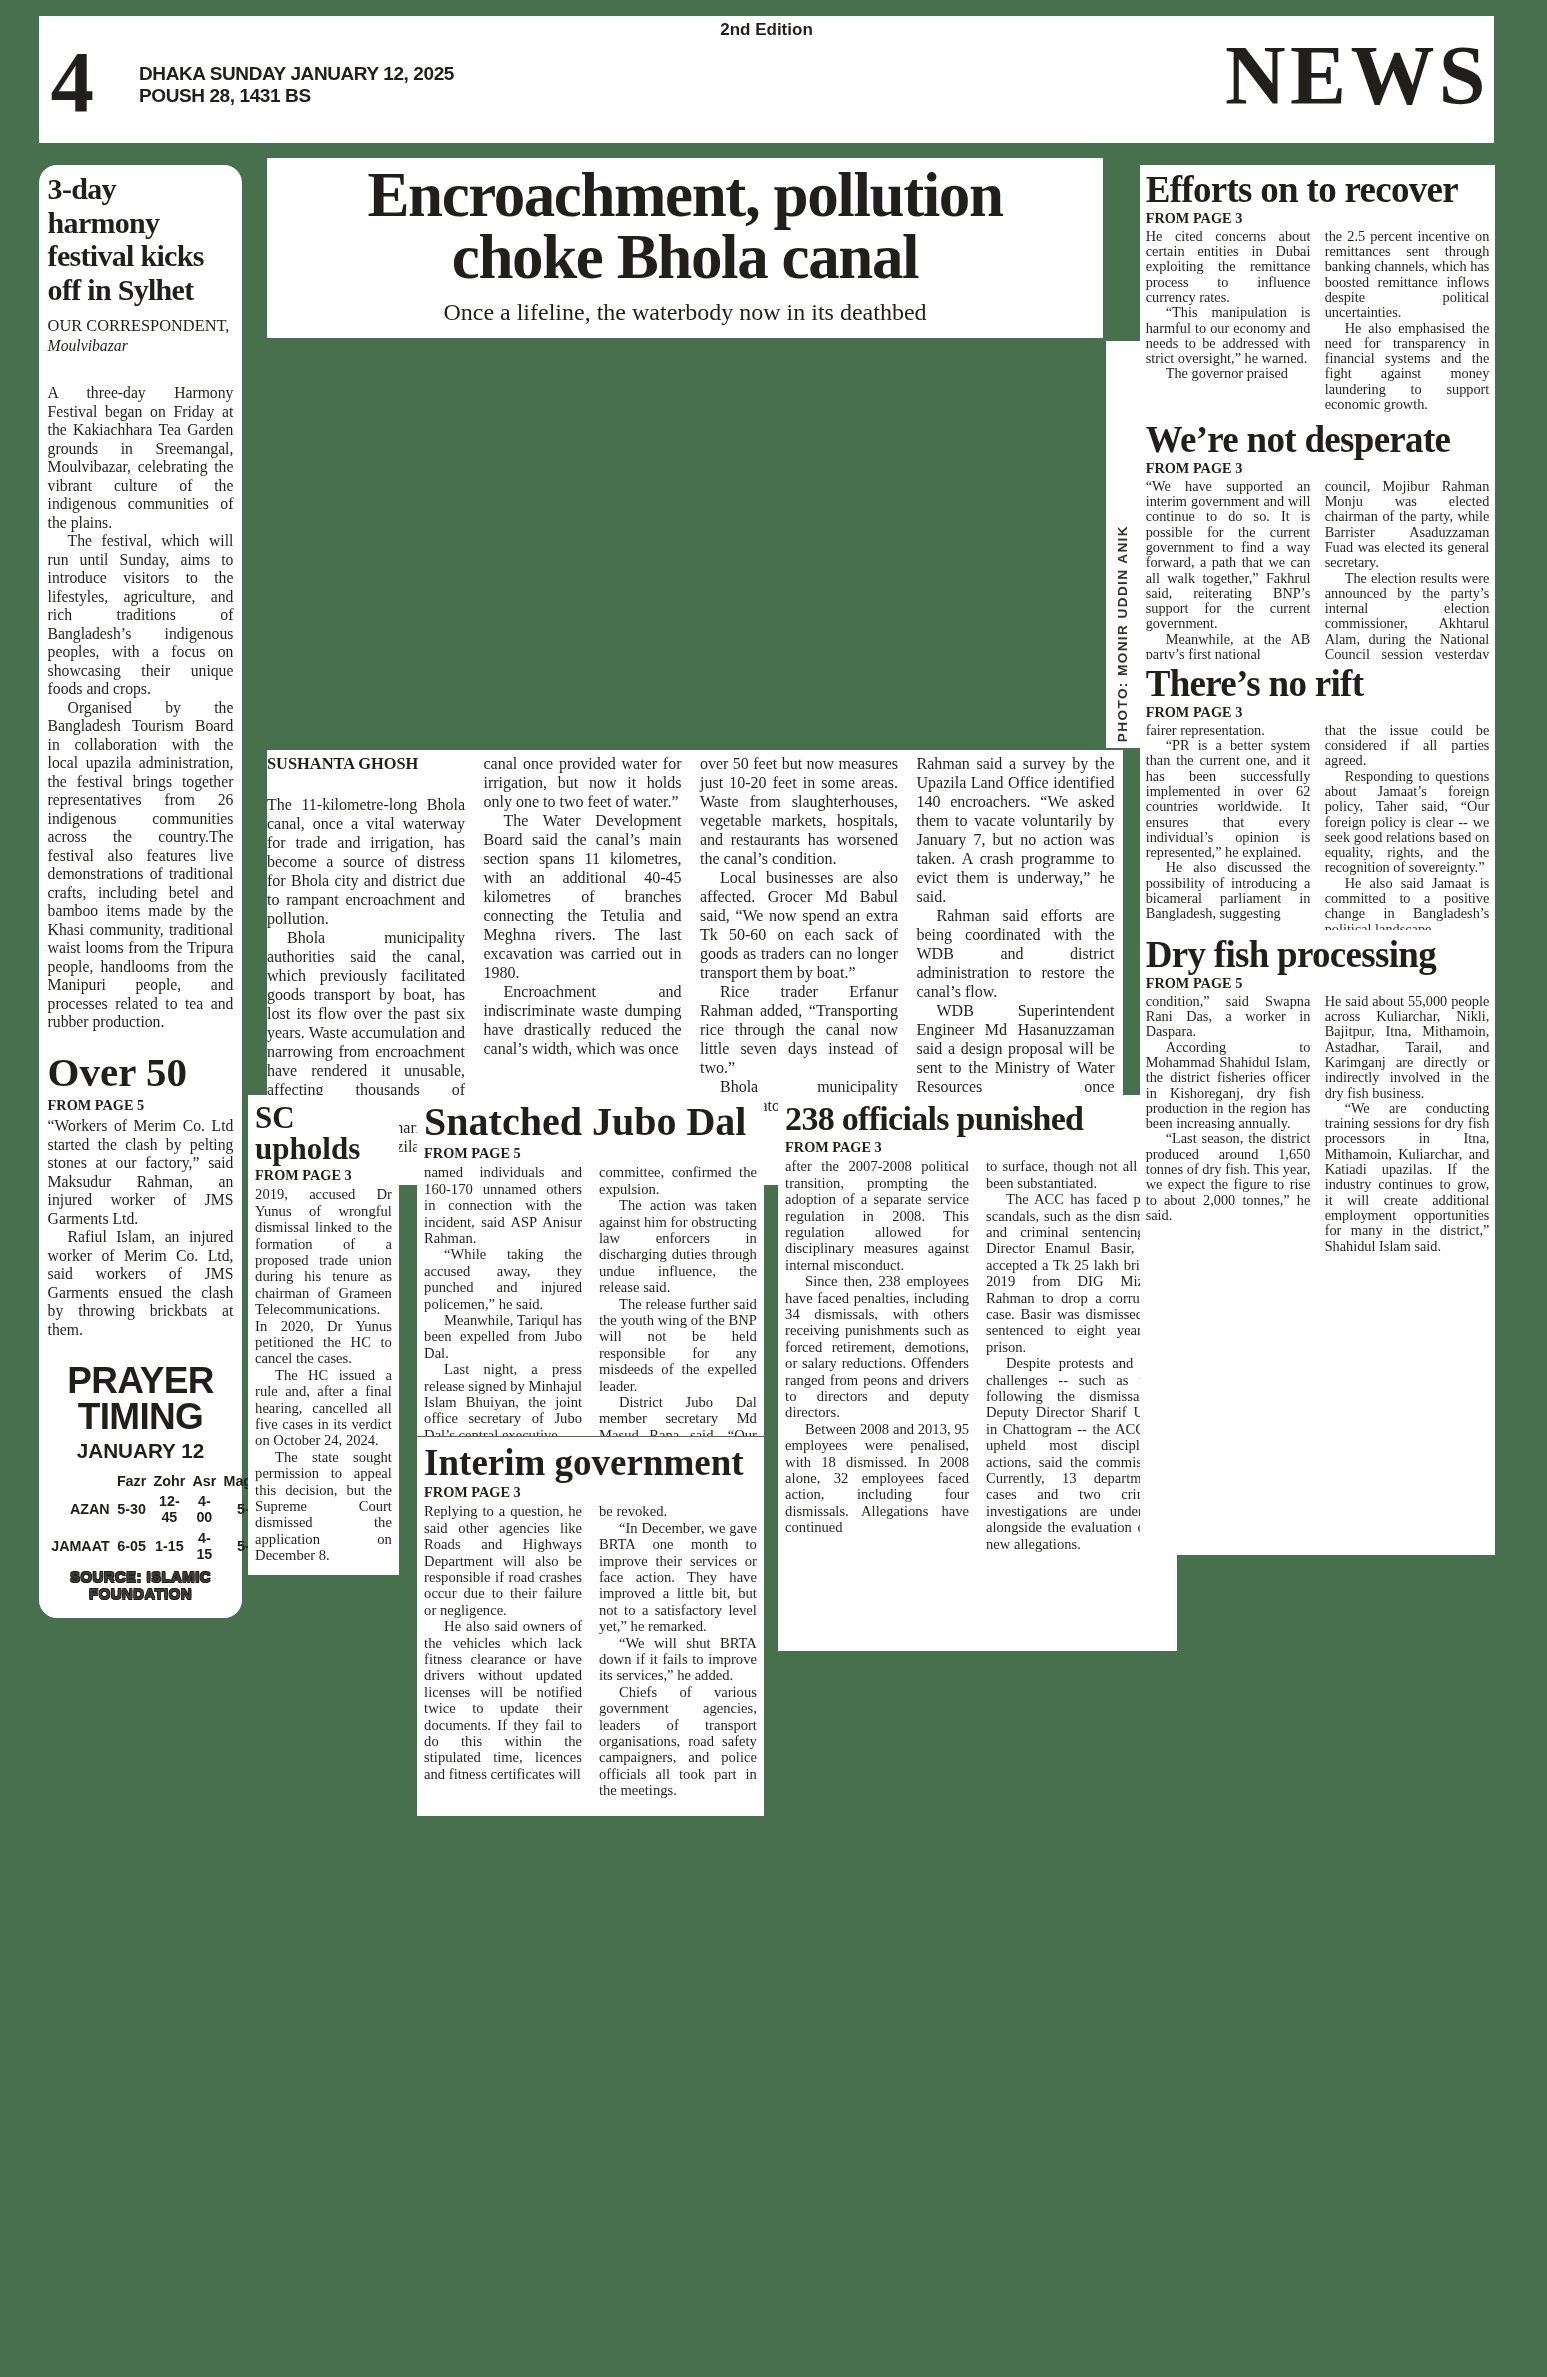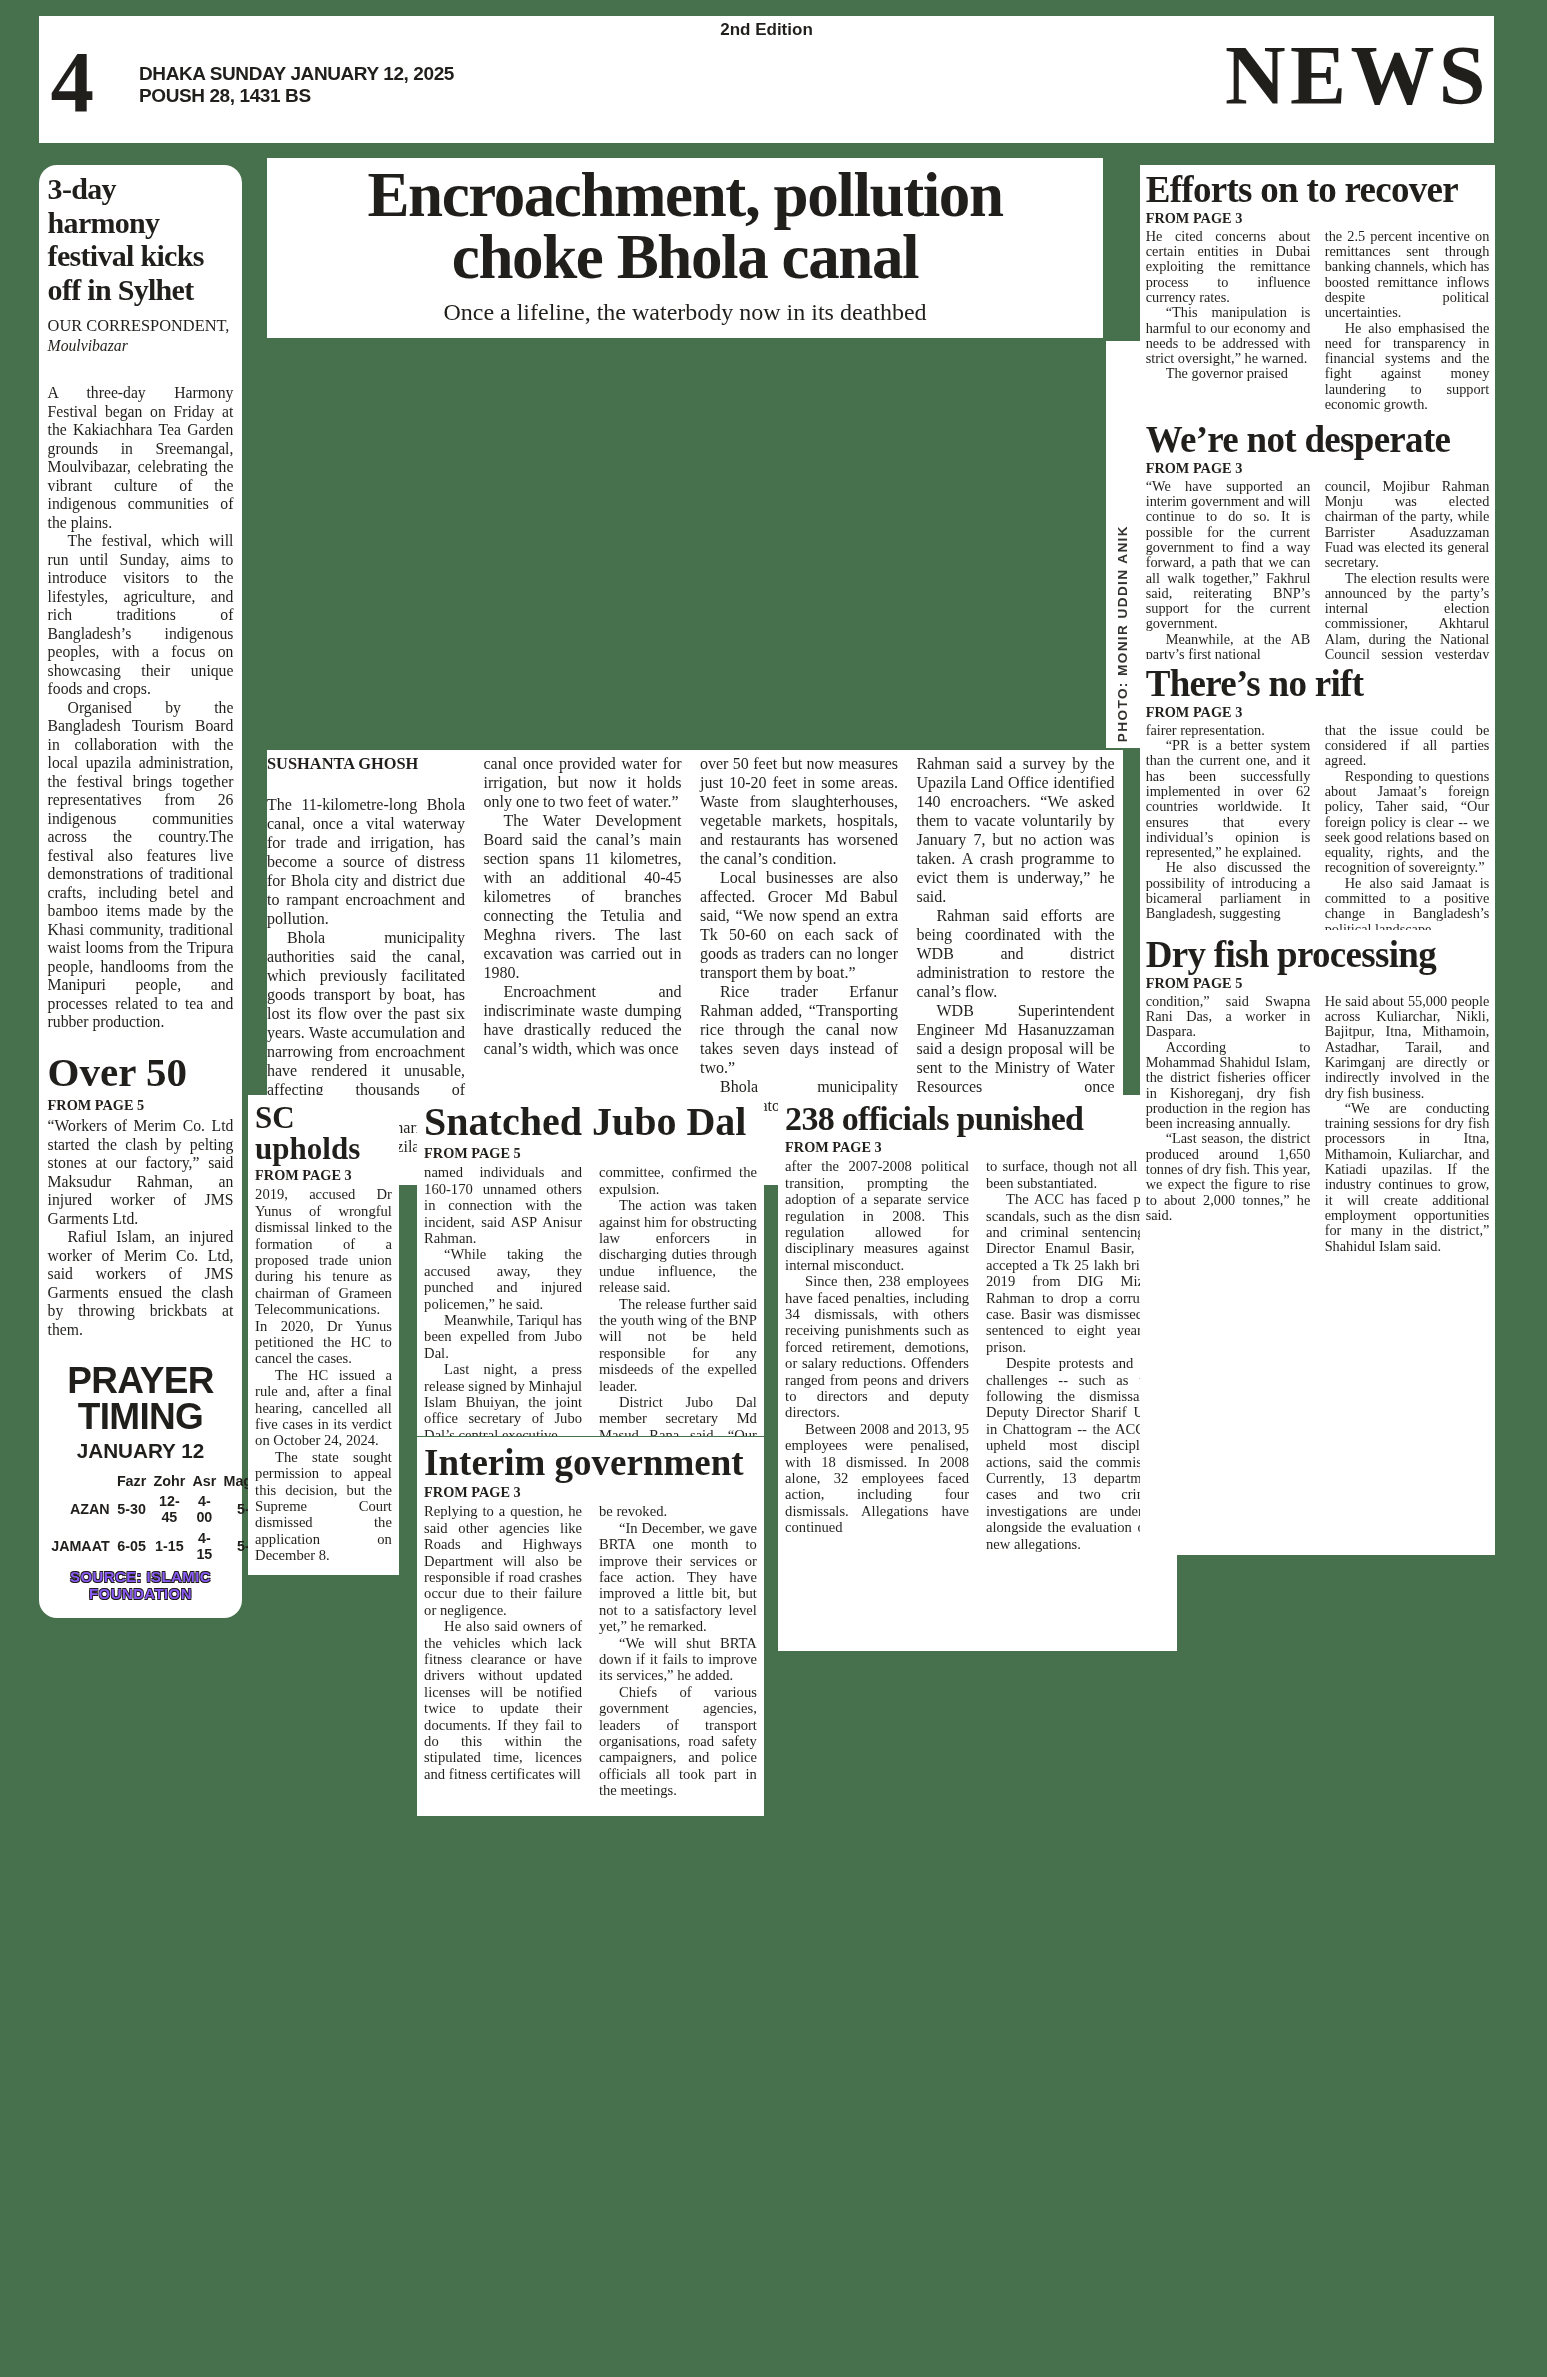--- a/index.html
+++ b/index.html
@@ -27,21 +27,21 @@
   .byline em{font-size:15.7px;}
   .leftcol .body{font-size:15.7px;line-height:18.5px;}
   .h-over50{font-size:41px !important;letter-spacing:0 !important;margin:18.5px 0 1.4px 0 !important;}
   
   .prayer{margin-top:24px;text-align:center;font-family:"Liberation Sans",sans-serif;}
   .p-title{font-size:37px;font-weight:bold;line-height:.98;letter-spacing:-0.7px;}
   .p-date{font-size:20.7px;font-weight:bold;margin-top:2.9px;}
   .prayer table{margin:8.6px auto 0 auto;border-collapse:collapse;font-size:14.3px;font-weight:bold;}
   .prayer th,.prayer td{padding:2.1px 3.6px;text-align:center;}
   .prayer .rowlab{text-align:right;}
-  .p-source{margin-top:4.3px;font-size:15px;font-weight:bold;color:#8b5cf6;letter-spacing:0.4px;
+  .p-source{margin-top:4.3px;font-size:15px;font-weight:bold;color:#404040;letter-spacing:0.4px;
             text-shadow:-0.7px -0.7px 0 #1d1b18,0.7px -0.7px 0 #1d1b18,-0.7px 0.7px 0 #1d1b18,0.7px 0.7px 0 #1d1b18;}
   
   .leadhead{left:267px;top:158px;width:836px;height:180px;text-align:center;}
   .leadhead h1{margin:7.1px 0 0 0;font-size:63px;line-height:.98;letter-spacing:-1.4px;font-weight:bold;}
   .leadhead .sub{margin:11.4px 0 0 0;font-size:24px;line-height:1;}
   .photo{position:absolute;left:267px;top:341px;width:835px;height:407px;background:#47704d;}
   .credit{position:absolute;left:1106px;top:341px;width:34px;height:407px;background:#ffffff;}
   .credit span{position:absolute;bottom:5.7px;left:8.6px;writing-mode:vertical-rl;transform:rotate(180deg);
                font-family:"Liberation Sans",sans-serif;font-weight:bold;font-size:13.6px;
                letter-spacing:1.4px;color:#33312e;white-space:nowrap;}
@@ -168,21 +168,21 @@
       </div>
   </div>
   <div class="col">
       <p class="para">canal once provided water for irrigation, but now it holds only one to two feet of water.”</p>
       <p class="para">The Water Development Board said the canal’s main section spans 11 kilometres, with an additional 40-45 kilometres of branches connecting the Tetulia and Meghna rivers. The last excavation was carried out in 1980.</p>
       <p class="para">Encroachment and indiscriminate waste dumping have drastically reduced the canal’s width, which was once</p>
     </div>
   <div class="col">
       <p class="para">over 50 feet but now measures just 10-20 feet in some areas. Waste from slaughterhouses, vegetable markets, hospitals, and restaurants has worsened the canal’s condition.</p>
       <p class="para">Local businesses are also affected. Grocer Md Babul said, “We now spend an extra Tk 50-60 on each sack of goods as traders can no longer transport them by boat.”</p>
-      <p class="para">Rice trader Erfanur Rahman added, “Transporting rice through the canal now takes seven days instead of two.”</p>
+      <p class="para">Rice trader Erfanur Rahman added, “Transporting rice through the canal now little seven days instead of two.”</p>
       <p class="para">Bhola municipality administrator Md Mizanur</p>
     </div>
   <div class="col">
       <p class="para">Rahman said a survey by the Upazila Land Office identified 140 encroachers. “We asked them to vacate voluntarily by January 7, but no action was taken. A crash programme to evict them is underway,” he said.</p>
       <p class="para">Rahman said efforts are being coordinated with the WDB and district administration to restore the canal’s flow.</p>
       <p class="para">WDB Superintendent Engineer Md Hasanuzzaman said a design proposal will be sent to the Ministry of Water Resources once encroachments are cleared.</p>
       <p class="para">Excavation work will begin after approval, he added.</p>
     </div>
 </section>
 

